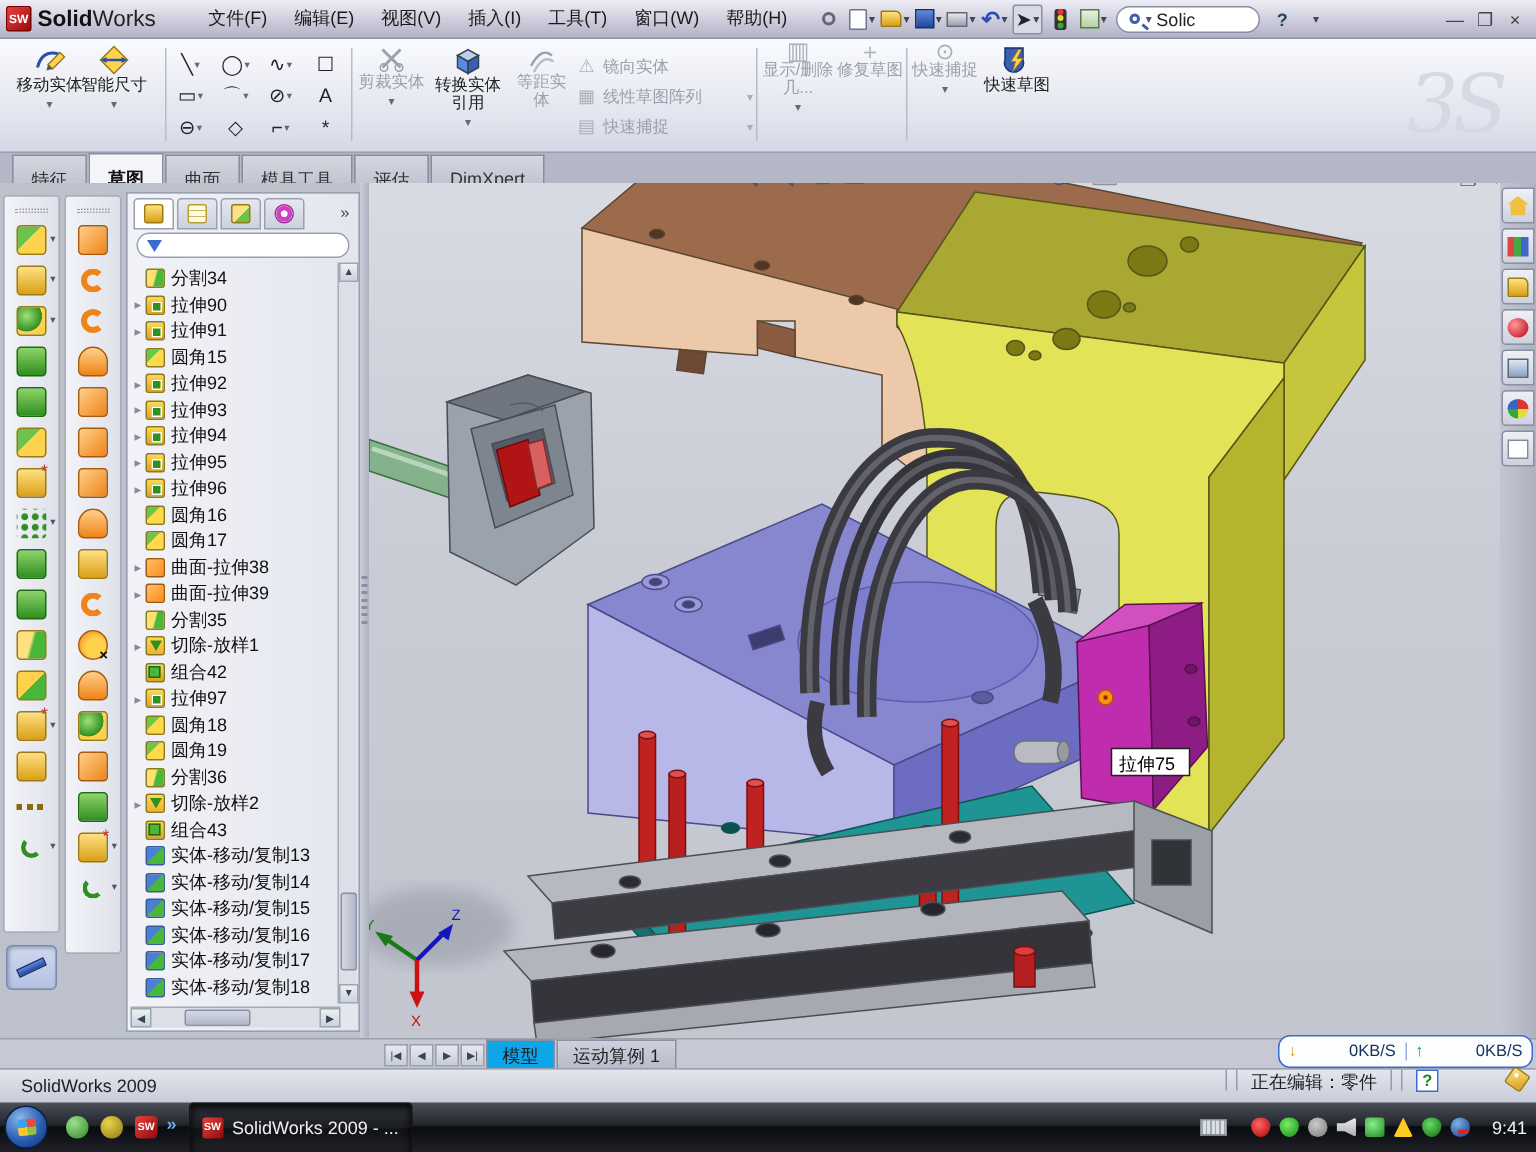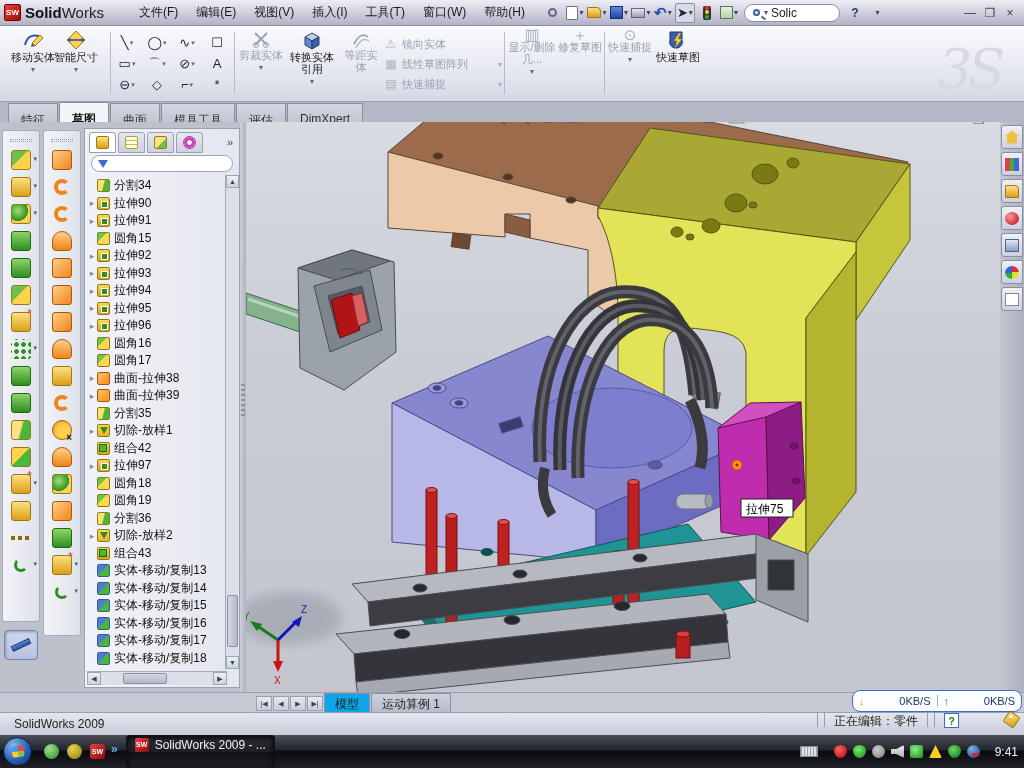--- a/index.html
+++ b/index.html
@@ -148,21 +148,21 @@
   #tag-icon::after{content:"";position:absolute;left:2px;top:2px;width:3px;height:3px;border-radius:50%;background:#fff}
   
   #taskbar{position:absolute;left:0;top:735px;width:1024px;height:33px;background:linear-gradient(#4a4f58,#23252c 45%,#0a0b0f 50%,#1f2127);display:flex;align-items:center}
   #startorb{width:29px;height:29px;border-radius:50%;margin:0 8px 0 3px;background:radial-gradient(circle at 35% 28%,#8ab6ea,#2a5fb4 55%,#11316e);border:1px solid #081e46;display:flex;align-items:center;justify-content:center}
   #startorb .flag{width:12px;height:11px;background:conic-gradient(#e84c3c 0 25%,#8bc34a 0 50%,#ffc928 0 75%,#3aa0f0 0);border-radius:2px;transform:rotate(-6deg)}
   .ql{width:15px;height:15px;border-radius:3px;margin:0 4px}
   .ql-messenger{background:radial-gradient(circle at 35% 30%,#9fe08a,#2a8a2a);border-radius:50%}
   .ql-antivirus{background:radial-gradient(circle at 35% 30%,#e8d44a,#8a7a10);border-radius:50%}
   .ql-solidworks{background:linear-gradient(135deg,#e84040,#900a0a);color:#fff;font-size:7px;font-weight:bold;display:flex;align-items:center;justify-content:center}
   #ql-overflow{color:#6ab0f0;font-size:12px;font-weight:bold;margin:0 8px 6px 2px}
-  .task{height:25px;min-width:130px;max-width:160px;border-radius:3px;border:1px solid #101216;margin-right:8px;display:flex;align-items:flex-end;padding:16px 8px;color:#f0f0f2;font-size:12px;background:linear-gradient(#6a7078,#3a3e46 50%,#24262c 52%,#3a3e44);box-shadow:inset 0 1px 0 rgba(255,255,255,.28)}
+  .task{height:25px;min-width:130px;max-width:160px;border-radius:3px;border:1px solid #101216;margin-right:8px;display:flex;align-items:center;padding:16px 8px;color:#f0f0f2;font-size:12px;background:linear-gradient(#6a7078,#3a3e46 50%,#24262c 52%,#3a3e44);box-shadow:inset 0 1px 0 rgba(255,255,255,.28)}
   .task.active{background:linear-gradient(#2e3238,#1b1d22 50%,#101114 52%,#222428);box-shadow:inset 0 2px 6px #000}
   .task .tico{width:14px;height:14px;border-radius:2px;margin-right:6px;flex:none}
   .tico-solidworks{background:linear-gradient(135deg,#e84040,#900a0a);color:#fff;font-size:7px;font-weight:bold;display:flex;align-items:center;justify-content:center}
   .tico-paint{background:linear-gradient(#e8e8ec,#a8a8b0);position:relative}
   .tico-paint::after{content:"";position:absolute;left:3px;top:3px;width:8px;height:4px;background:linear-gradient(90deg,#d43,#fa2)}
   .task .tlabel{white-space:nowrap;overflow:hidden}
   #tray{position:absolute;right:44px;display:flex;align-items:center}
   .tray-ic{width:13px;height:13px;border-radius:2px;margin-left:6px}
   .tr-keyboard{width:18px;height:11px;background:#dcdfe6;border:1px solid #889;background-image:repeating-linear-gradient(90deg,#9aa 0 1px,#0000 1px 3px);margin-right:10px}
   .tr-security-alert{background:radial-gradient(circle at 40% 35%,#f66,#a00);border-radius:50% 50% 50% 50%/40% 40% 60% 60%}

